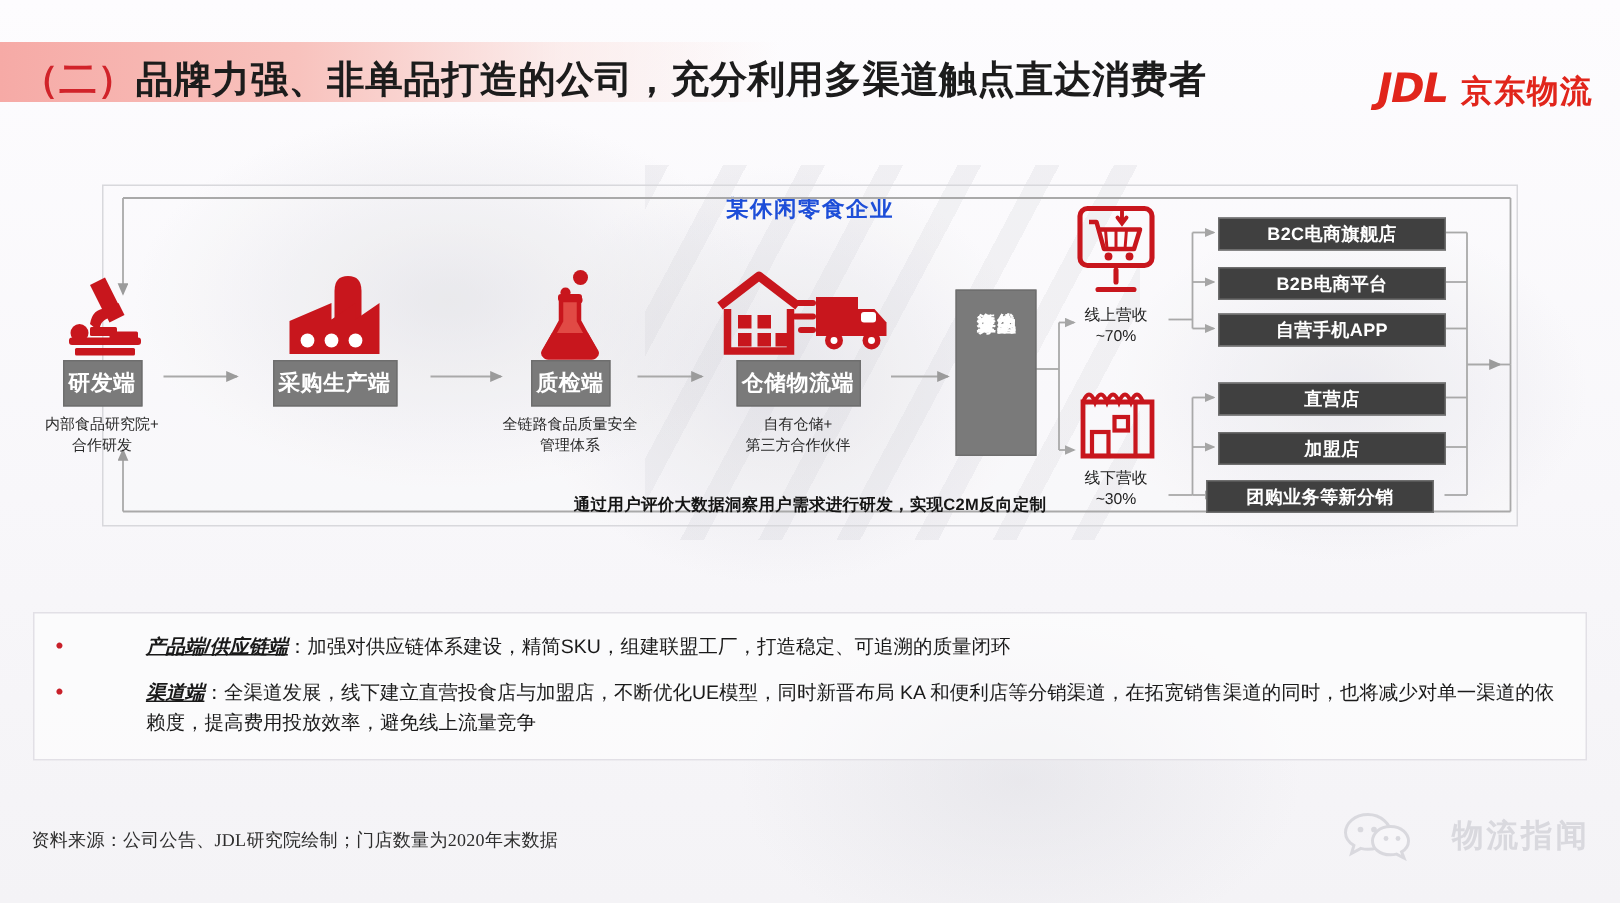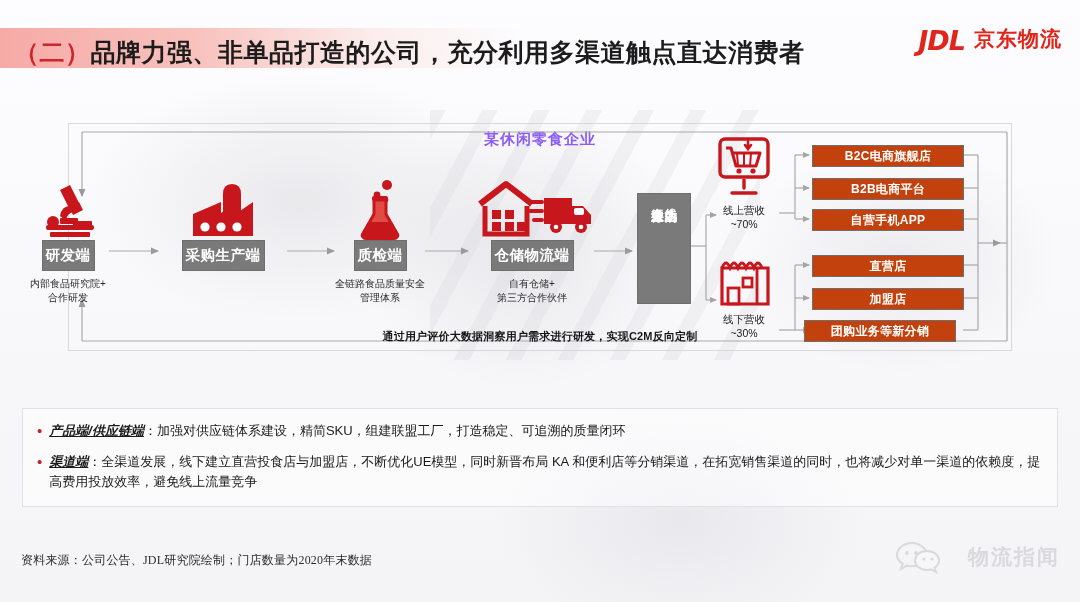--- a/index.html
+++ b/index.html
@@ -30,35 +30,35 @@
     position:absolute;left:0;top:28px;width:520px;height:40px;
     background:linear-gradient(90deg, #f6aaa6 0%, #f8c2bd 38%, rgba(250,225,222,.55) 72%, rgba(255,255,255,0) 100%);
   }
   .page-title{
     position:absolute;left:14px;top:36px;
     font-size:25px;font-weight:bold;color:#1c1c1c;letter-spacing:.5px;
     white-space:nowrap;
   }
   .page-title .tnum{color:#d1232a;}
 
-  .logo{position:absolute;right:18px;top:25px;display:flex;align-items:flex-start;gap:9px;}
+  .logo{position:absolute;right:18px;top:44px;display:flex;align-items:flex-end;gap:9px;}
   .logo-jdl{
     font-size:27px;font-weight:bold;color:#e1251b;letter-spacing:-1px;
     font-family:"DejaVu Sans",sans-serif;font-style:italic;
   }
   .logo-cn{font-size:21px;font-weight:bold;color:#e1251b;letter-spacing:1px;}
 
   
   .frame{
     position:absolute;left:68px;top:123px;width:942px;height:226px;
     border:1px solid #d8d8dc;background:rgba(255,255,255,.12);
   }
   .diagram-title{
     position:absolute;left:0;right:0;top:130px;text-align:center;
-    font-size:15px;font-weight:bold;color:#8b5cf6;letter-spacing:1px;
+    font-size:15px;font-weight:bold;color:#1d4ed8;letter-spacing:1px;
   }
 
   
   .stage{position:absolute;text-align:center;}
   .stage-icon{height:62px;display:flex;align-items:flex-end;justify-content:center;}
   .stage-box{
     background:#7a7a7a;color:#fff;font-weight:bold;font-size:14.5px;
     padding:5px 3px;display:inline-block;letter-spacing:.5px;white-space:nowrap;
     border:1px solid #6e6e6e;
   }
@@ -76,21 +76,21 @@
   .vbox span{
     writing-mode:vertical-rl;text-orientation:upright;
     color:#fff;font-weight:bold;font-size:12.5px;letter-spacing:.5px;line-height:1;
   }
 
   
   .rev{position:absolute;text-align:center;font-size:10.5px;color:#222;line-height:1.35;width:74px;}
 
   
   .chan{
-    position:absolute;background:#c2410c;border:1px solid #6e6e6e;color:#fff;
+    position:absolute;background:#404040;border:1px solid #6e6e6e;color:#fff;
     font-weight:bold;font-size:12px;text-align:center;
     width:150px;height:20px;line-height:20px;white-space:nowrap;letter-spacing:.3px;
   }
 
   
   .caption{
     position:absolute;left:0;right:0;top:329px;text-align:center;
     font-size:11px;font-weight:bold;color:#151515;letter-spacing:.2px;
   }
 
@@ -99,21 +99,21 @@
 
   
   .bullets{
     position:absolute;left:22px;top:408px;width:1036px;
     border:1px solid #e2e0e6;background:rgba(255,255,255,.55);
     padding:12px 14px 13px 14px;box-sizing:border-box;
   }
   .bullet{display:flex;gap:7px;margin-bottom:11px;}
   .bullet:last-child{margin-bottom:0;}
   .bullet-dot{color:#c8202a;font-size:15px;line-height:1.35;flex:0 0 auto;}
-  .bullet-text{font-size:13px;color:#1a1a1a;line-height:1.55;}
+  .bullet-text{font-size:13px;color:#1a1a1a;line-height:1.55;margin-left:48px;}
   .bullet-text .lead{font-weight:bold;text-decoration:underline;font-style:italic;}
 
   
   .source{
     position:absolute;left:21px;top:552px;font-size:12px;color:#2c2c2c;letter-spacing:.2px;font-family:Liberation Serif, serif;
   }
   .watermark{
     position:absolute;right:20px;top:540px;display:flex;align-items:center;gap:27px;opacity:.45;
   }
   .wm-text{font-size:21px;font-weight:bold;color:#b9b9c2;letter-spacing:2px;}

